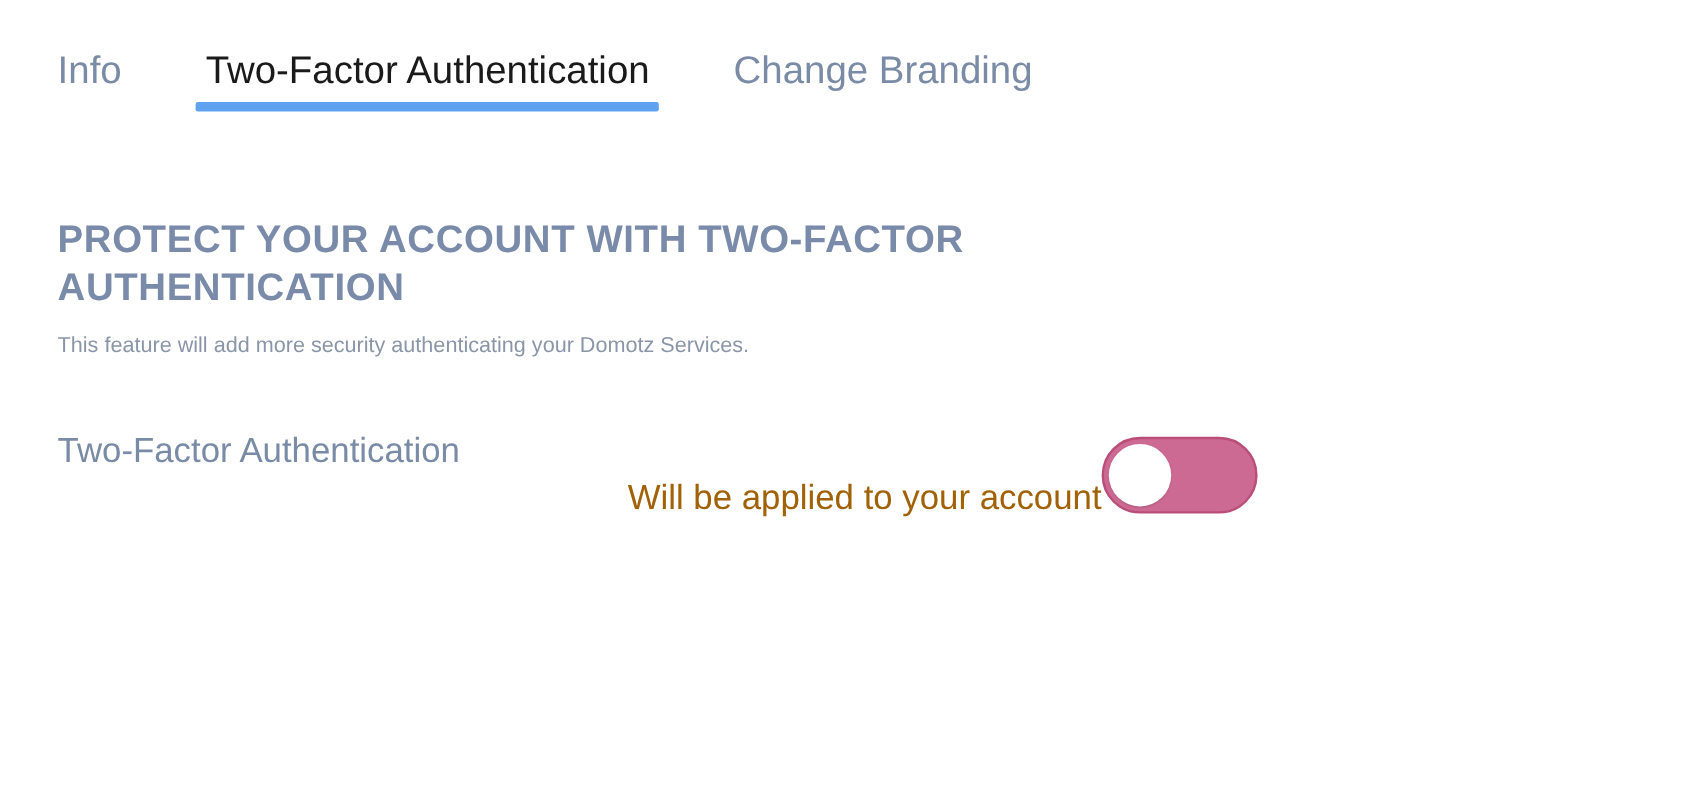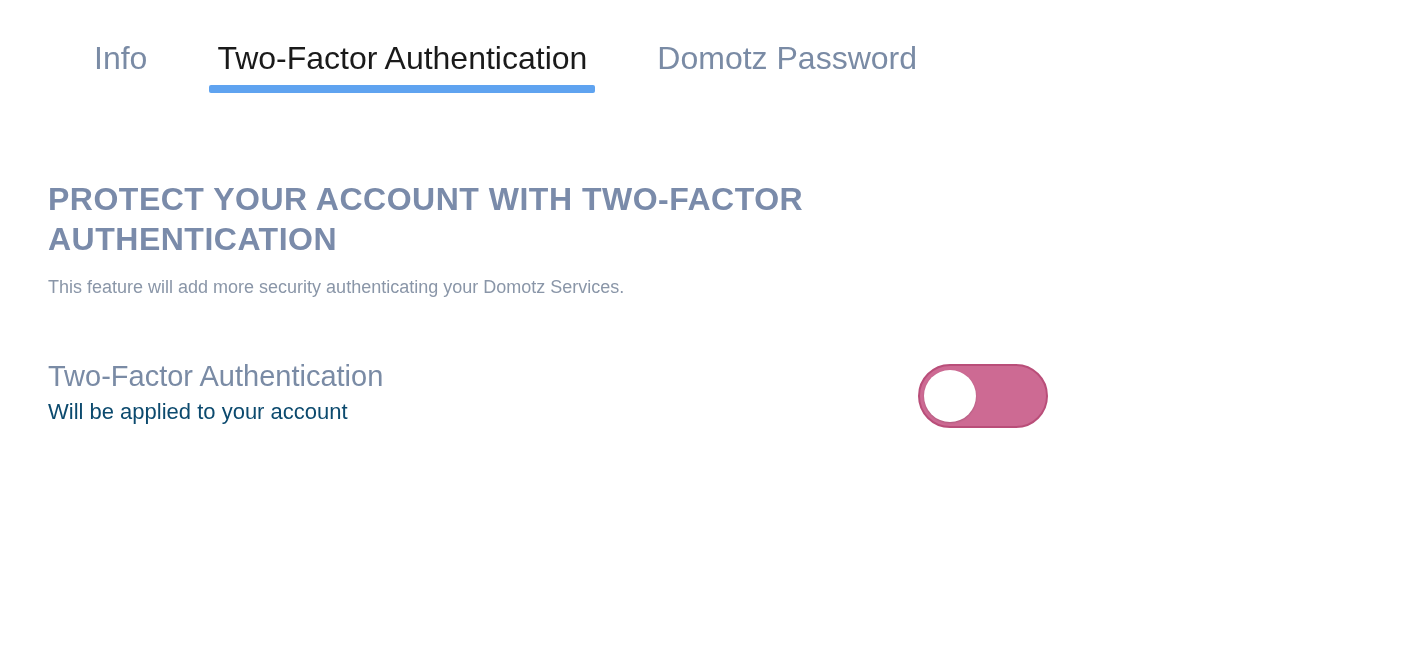--- a/index.html
+++ b/index.html
@@ -11,21 +11,20 @@
     font-family: -apple-system, BlinkMacSystemFont, "Segoe UI", Helvetica, Arial, sans-serif;
     background: #ffffff;
     width: 1422px;
     height: 658px;
     padding: 40px 48px;
   }
   .tabs {
     display: flex;
     gap: 70px;
     margin-bottom: 90px;
-    margin-left: 46px;
   }
   .tab {
     font-size: 32px;
     color: #7a8ba5;
     cursor: pointer;
     padding-bottom: 12px;
     position: relative;
   }
   .tab.active {
     color: #1a1a1a;
@@ -67,22 +66,23 @@
   }
   .setting-text {
     flex: 1;
   }
   .setting-label {
     font-size: 29px;
     color: #7a8ba5;
     margin-bottom: 6px;
   }
   .setting-sub {
-    font-size: 22px;
-    color: #0c4a6e;
+    font-size: 29px;
+    color: #a16207;
+    text-align: right;
   }
   .toggle {
     width: 130px;
     height: 64px;
     background: #cd6a93;
     border-radius: 34px;
     position: relative;
     cursor: pointer;
     flex-shrink: 0;
     margin-top: 4px;
@@ -98,21 +98,21 @@
     border-radius: 50%;
     box-shadow: 0 1px 2px rgba(0,0,0,0.15);
   }
 </style>
 </head>
 <body>
 
 <div class="tabs">
   <div class="tab">Info</div>
   <div class="tab active">Two-Factor Authentication</div>
-  <div class="tab">Domotz Password</div>
+  <div class="tab">Change Branding</div>
 </div>
 
 <h1 class="section-title">PROTECT YOUR ACCOUNT WITH TWO-FACTOR AUTHENTICATION</h1>
 <p class="section-desc">This feature will add more security authenticating your Domotz Services.</p>
 
 <div class="setting-row">
   <div class="setting-text">
     <div class="setting-label">Two-Factor Authentication</div>
     <div class="setting-sub">Will be applied to your account</div>
   </div>

